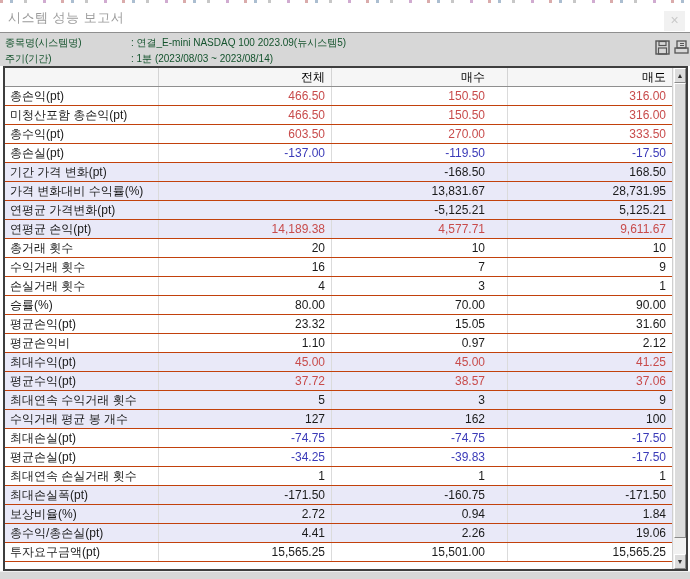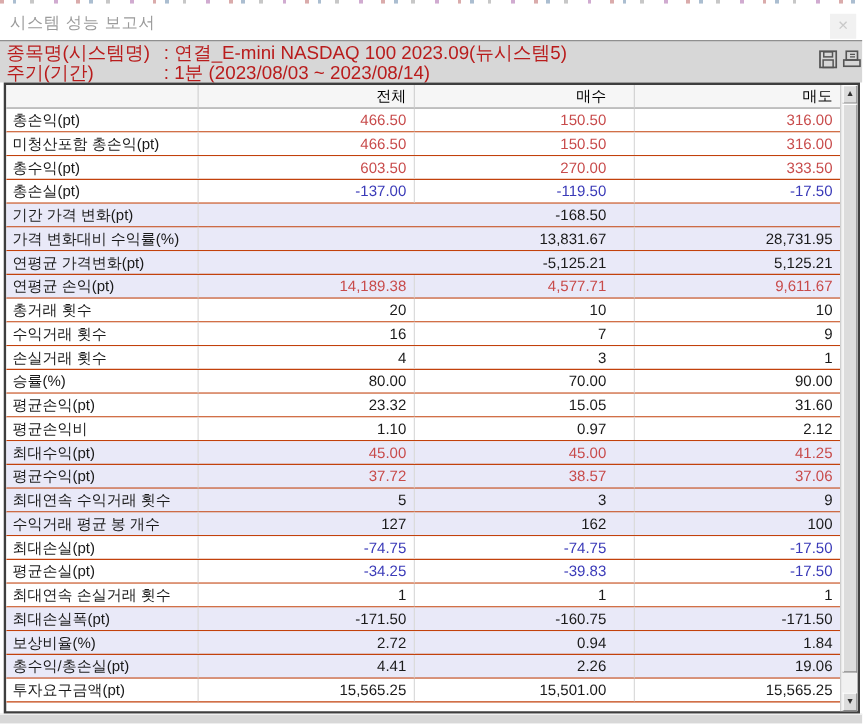--- a/index.html
+++ b/index.html
@@ -13,21 +13,21 @@
   .top-noise{position:absolute;left:0;top:0;width:690px;height:3px;opacity:.55;
     background:repeating-linear-gradient(90deg,#b66 0 3px,#fff 3px 10px,#68a 10px 13px,#fff 13px 24px,#999 24px 27px,#fff 27px 43px,#a6a 43px 46px,#fff 46px 61px);}
 
   .titlebar{position:absolute;left:0;top:3px;width:690px;height:29px;background:#fff;}
   .title{position:absolute;left:8px;top:6px;font-size:13px;color:#9b9b9b;letter-spacing:.5px;}
   .close-btn{position:absolute;top:8px;right:5px;width:21px;height:20px;background:#f1f1f1;
     color:#c9c9c9;font-size:14px;text-align:center;line-height:19px;}
 
   .infopanel{position:absolute;left:0;top:32px;width:690px;height:34px;background:#d7d7d7;
     border-top:1px solid #8f8f8f;}
-  .info-line{position:relative;height:16px;padding-left:5px;font-size:15px;color:#b91c1c;
+  .info-line{position:relative;height:16px;padding-left:5px;font-size:10px;color:#14532d;
     line-height:16px;white-space:nowrap;}
   .info-line:first-child{margin-top:2px;}
   .info-label{display:inline-block;width:126px;}
   .panel-icons{position:absolute;top:7px;right:1px;display:flex;gap:4px;}
   .panel-icons svg{display:block;}
 
   .grid{position:absolute;left:3px;top:66px;width:685px;height:505px;background:#fff;
     border:2px solid #3e3e3e;overflow:hidden;}
   .gridbody{position:absolute;left:0;top:0;width:668px;height:501px;overflow:hidden;}
   .tr{display:flex;width:668px;height:19px;border-bottom:1px solid #c2410c;background:#fff;align-items:flex-end;}
@@ -125,20 +125,21 @@
           <div class="tr">
             <div class="td col0">총손실(pt)</div>
             <div class="td col1 c-blue">-137.00</div>
             <div class="td col2 c-blue">-119.50</div>
             <div class="td col3 c-blue">-17.50</div>
           </div>
           <div class="tr band">
             <div class="td col0">기간 가격 변화(pt)</div>
             <div class="td col1"></div>
             <div class="td col2">-168.50</div>
+            <div class="td col3">168.50</div>
           </div>
           <div class="tr band">
             <div class="td col0">가격 변화대비 수익률(%)</div>
             <div class="td col1"></div>
             <div class="td col2">13,831.67</div>
             <div class="td col3">28,731.95</div>
           </div>
           <div class="tr band">
             <div class="td col0">연평균 가격변화(pt)</div>
             <div class="td col1"></div>

